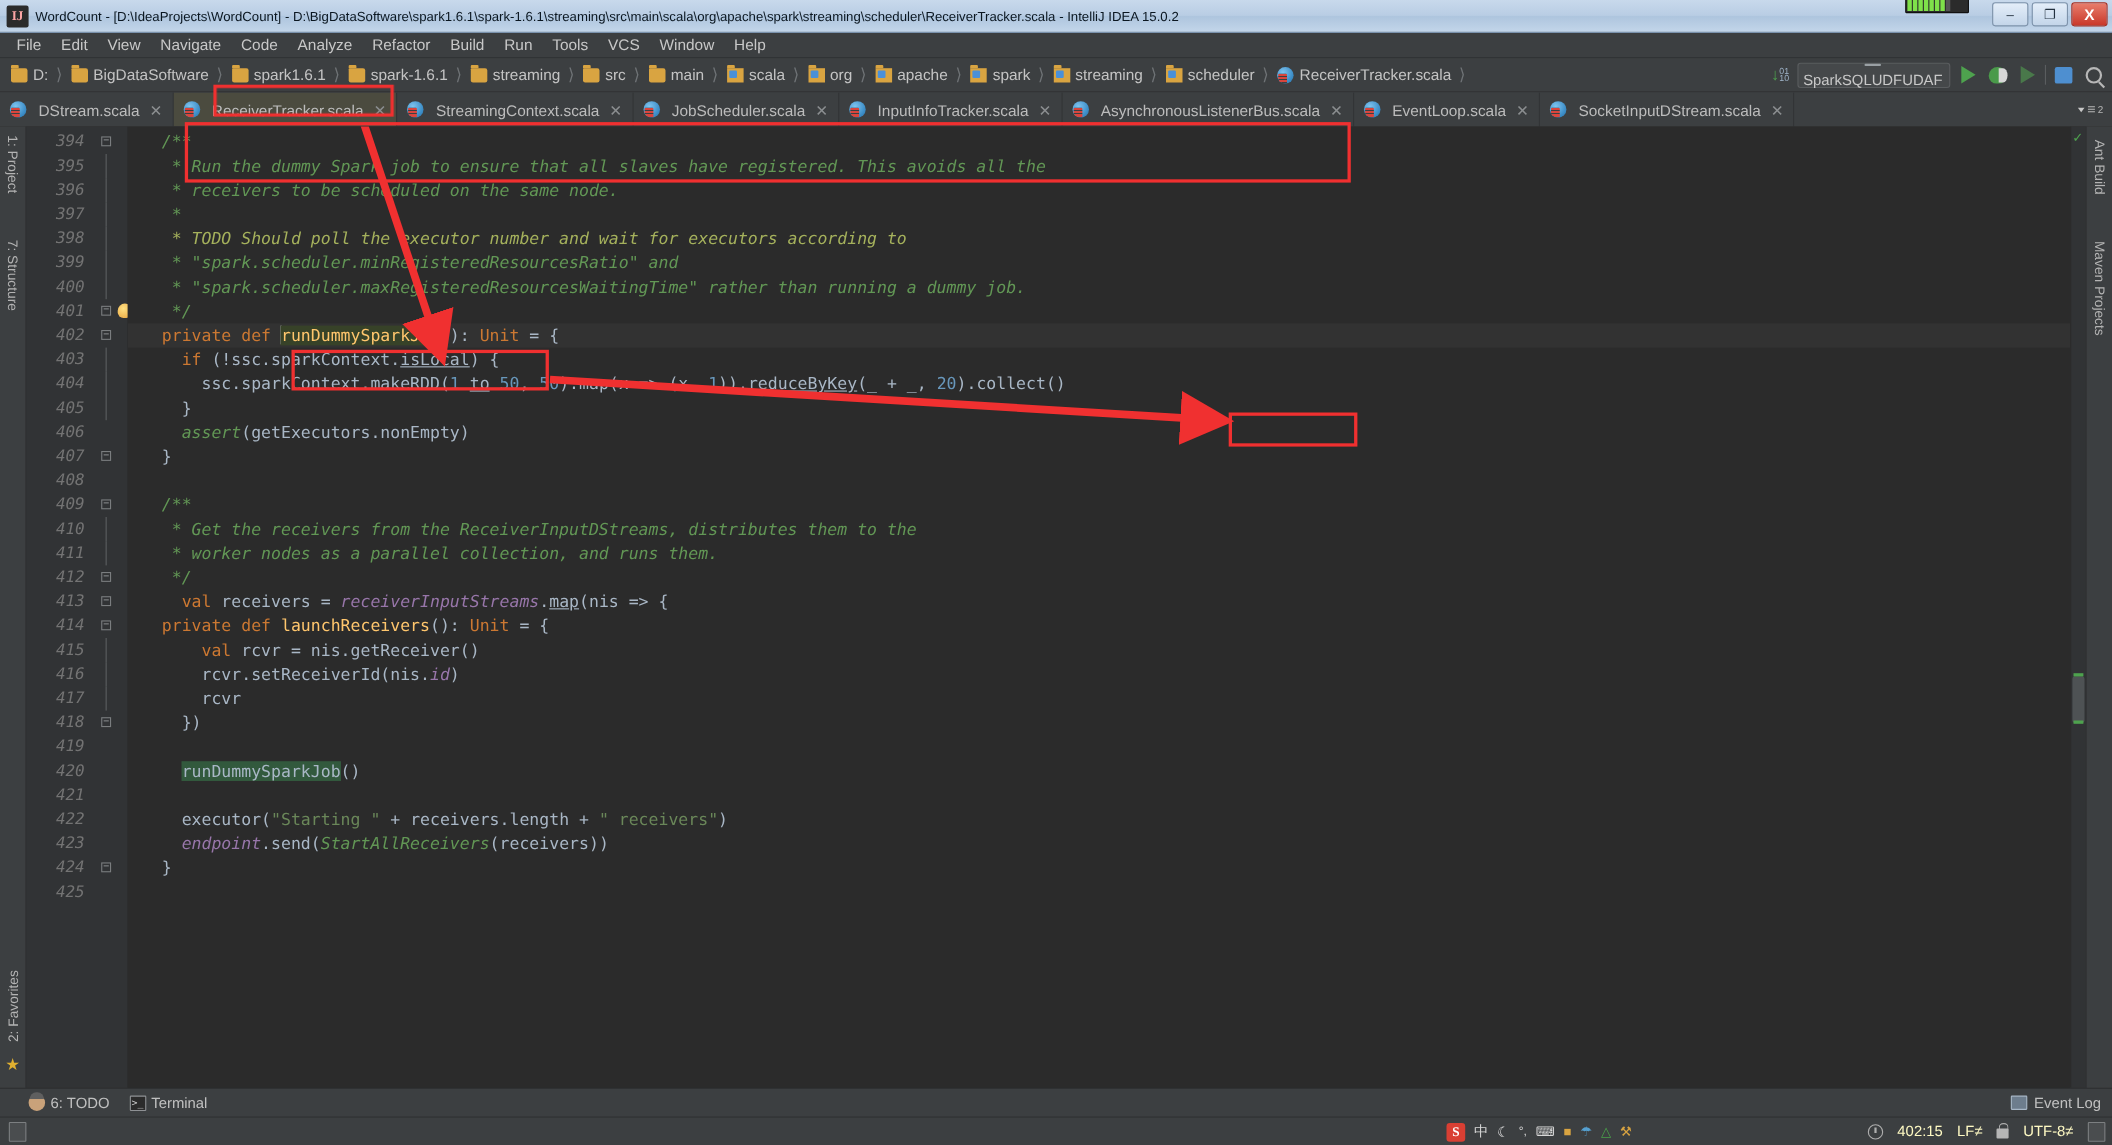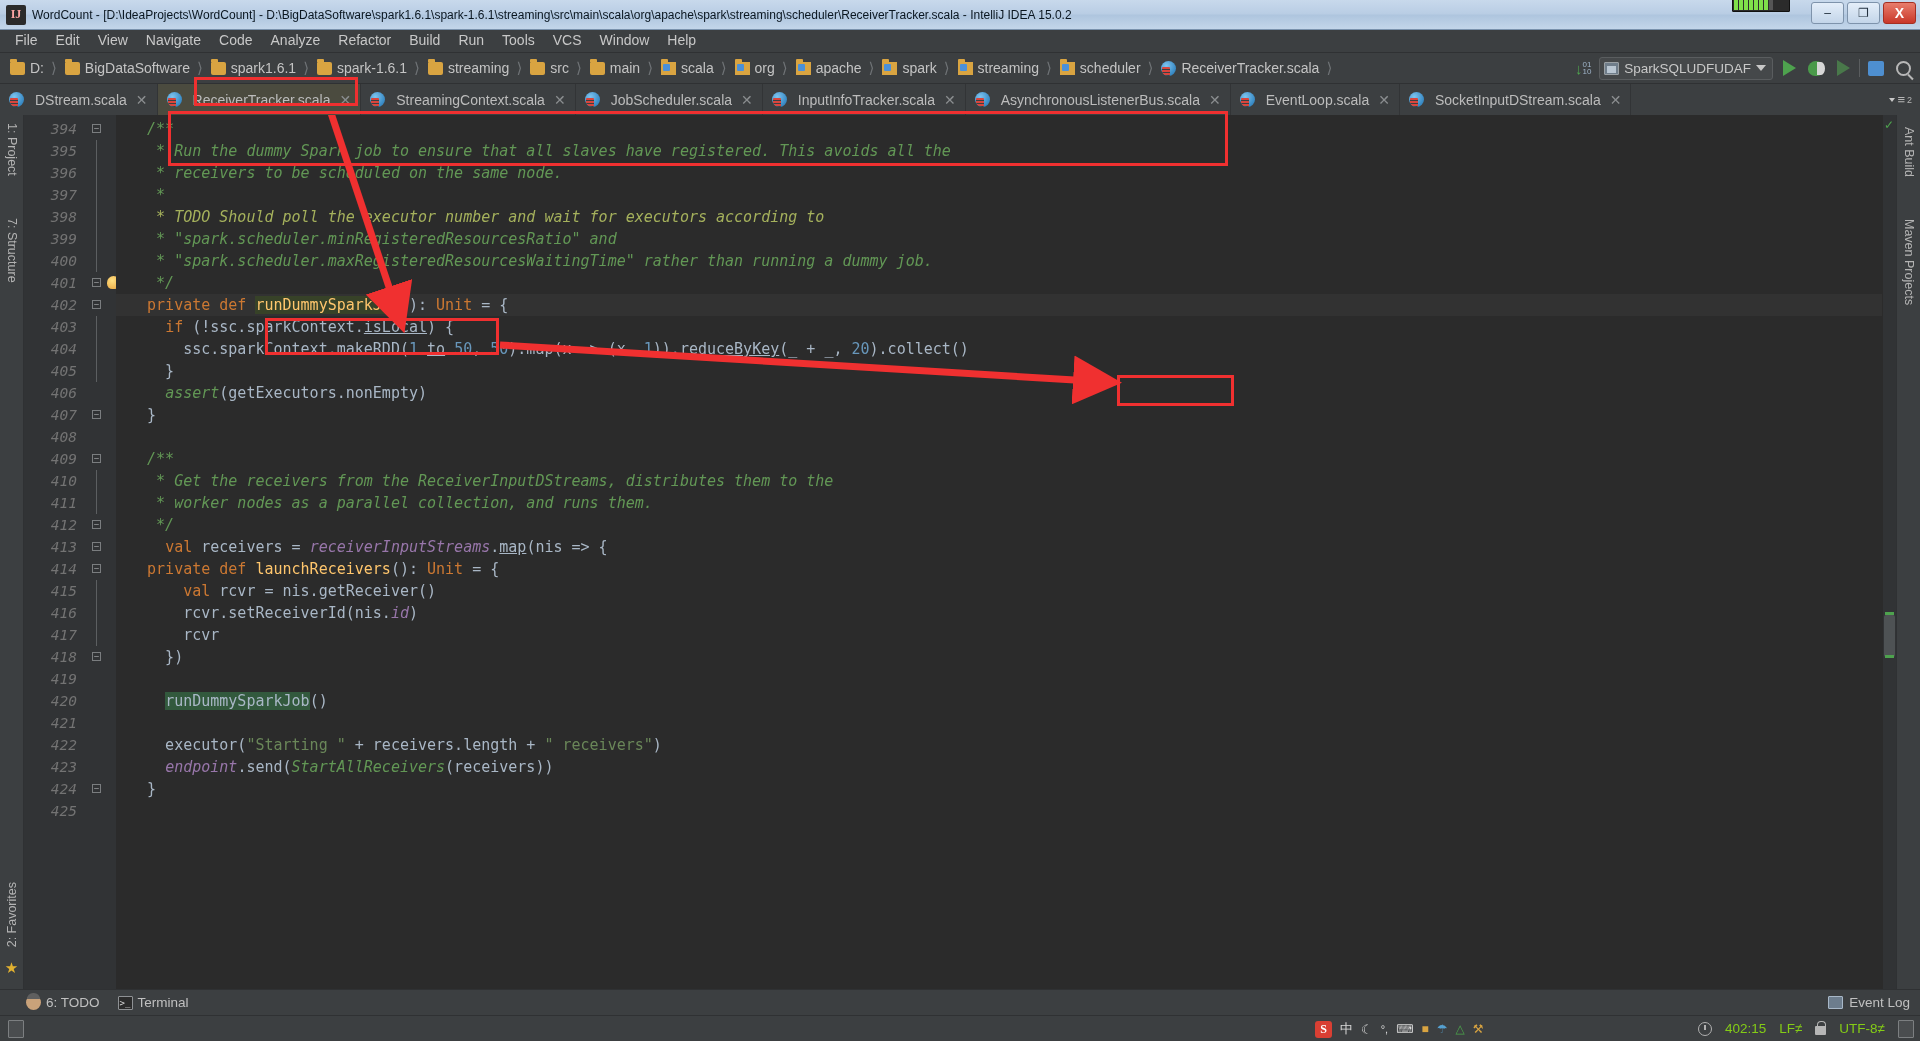--- a/index.html
+++ b/index.html
@@ -93,20 +93,21 @@
     border-radius:1px;
   }
   #toolbar-right{
     position:absolute;right:6px;top:0;height:100%;display:flex;align-items:center;gap:5px;
   }
   .tb-ico{ width:22px;height:22px;display:flex;align-items:center;justify-content:center;position:relative; }
   #runcfg{
     display:flex;align-items:center;height:23px;
     background:#45484a;border:1px solid #5a5d5f;border-radius:3px;padding:0 6px 0 4px;
     gap:5px;
+    flex-direction:column;
   }
   #runcfg .label{ font-size:13.5px;color:#c8c8c8;white-space:nowrap; }
   .mini-win{
     width:15px;height:13px;border:1px solid #9aa0a4;background:#6f7d8a;border-radius:1px;position:relative;
   }
   .mini-win:after{ content:"";position:absolute;left:2px;top:3px;right:2px;bottom:1px;background:#b9c6d2; }
   .tri-down{ width:0;height:0;border-left:5px solid transparent;border-right:5px solid transparent;border-top:6px solid #c8c8c8; }
   .play-tri{ width:0;height:0;border-top:8px solid transparent;border-bottom:8px solid transparent;border-left:13px solid #4ea24e; }
   .bug-ico{ width:16px;height:15px;border-radius:50% 50% 45% 45%;background:#4a9a4a;position:relative; }
   .bug-ico:before{ content:"";position:absolute;right:-1px;top:1px;width:8px;height:13px;background:#d7d7d7;border-radius:0 50% 50% 0; }
@@ -216,21 +217,21 @@
     color:#d6d6d6;font-size:9px;line-height:12px;text-align:center;font-family:"DejaVu Sans Mono",monospace;
   }
   #evlog{ position:absolute;right:10px;display:flex;align-items:center;gap:6px;font-size:13.5px;color:#c0c0c0; }
   .evlog-ico{ width:15px;height:13px;border:1px solid #a8b8c8;background:#6d7d8d;border-radius:1px; }
 
   
   #statusbar{
     height:26px;background:#3c3f41;display:flex;align-items:center;
     position:relative;border-top:1px solid #2f3133;padding-left:8px;
   }
-  .sb-right{ position:absolute;right:6px;display:flex;align-items:center;gap:13px;font-size:13.5px;color:#84cc16; }
+  .sb-right{ position:absolute;right:6px;display:flex;align-items:center;gap:13px;font-size:13.5px;color:#fef9c3; }
   .clock-ico{ width:14px;height:14px;border:1.6px solid #b0b0b0;border-radius:50%;position:relative; }
   .clock-ico:after{ content:"";position:absolute;left:5.5px;top:2px;width:1.5px;height:5px;background:#b0b0b0; }
   .lock-ico{ width:11px;height:9px;background:#b6b6b6;border-radius:1px;position:relative;margin-top:3px; }
   .lock-ico:before{ content:"";position:absolute;left:2px;top:-5px;width:7px;height:6px;border:1.6px solid #b6b6b6;border-bottom:none;border-radius:4px 4px 0 0; }
   .sb-mini{
     width:16px;height:18px;border:1px solid #7c7f81;border-radius:1px;background:#4a4d4f;
   }
 
   
   #ime{

